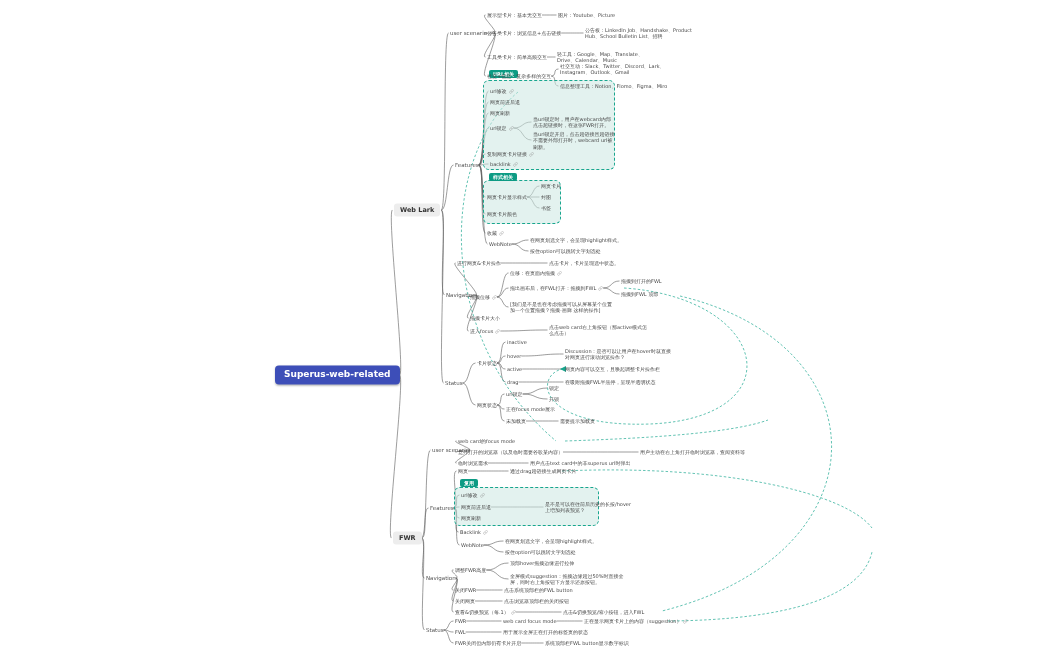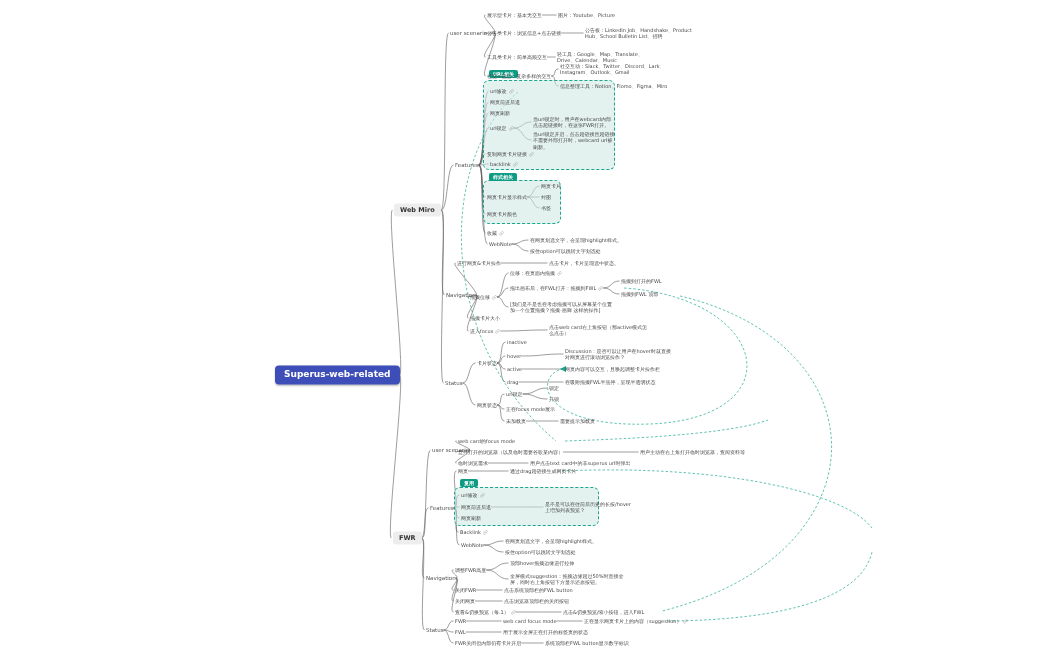--- a/index.html
+++ b/index.html
@@ -135,21 +135,21 @@
       <div class="box" style="left: 483px; top: 180px; width: 76px; height: 42px;"></div>
       <div class="badge" style="left: 489px; top: 177px;">样式相关</div>
       <div class="box" style="left: 454px; top: 487px; width: 143px; height: 37px;"></div>
       <div class="badge" style="left: 460px; top: 483px;">复用</div>
     </div>
   <div id="nodes">
       <div class="node root" style="left: 275px; top: 375px;">
         <span>Superus-web-related</span>
       </div>
       <div class="node main" style="left: 394px; top: 210px;">
-        <span>Web Miro</span>
+        <span>Web Lark</span>
       </div>
       <div class="node main" style="left: 393px; top: 538px;">
         <span>FWR</span>
       </div>
       <div class="node label" style="left: 450px; top: 33px;">
         <span>user scenario</span>
         <svg viewBox="0 0 24 24" class="linkicon">
           <path d="M10 13a5 5 0 0 0 7.5.5l3-3a5 5 0 0 0-7-7l-1.8 1.8M14 11a5 5 0 0 0-7.5-.5l-3 3a5 5 0 0 0 7 7l1.8-1.8" fill="none" stroke="#8a8a8a" stroke-width="3" stroke-linecap="round"></path>
         </svg>
       </div>

